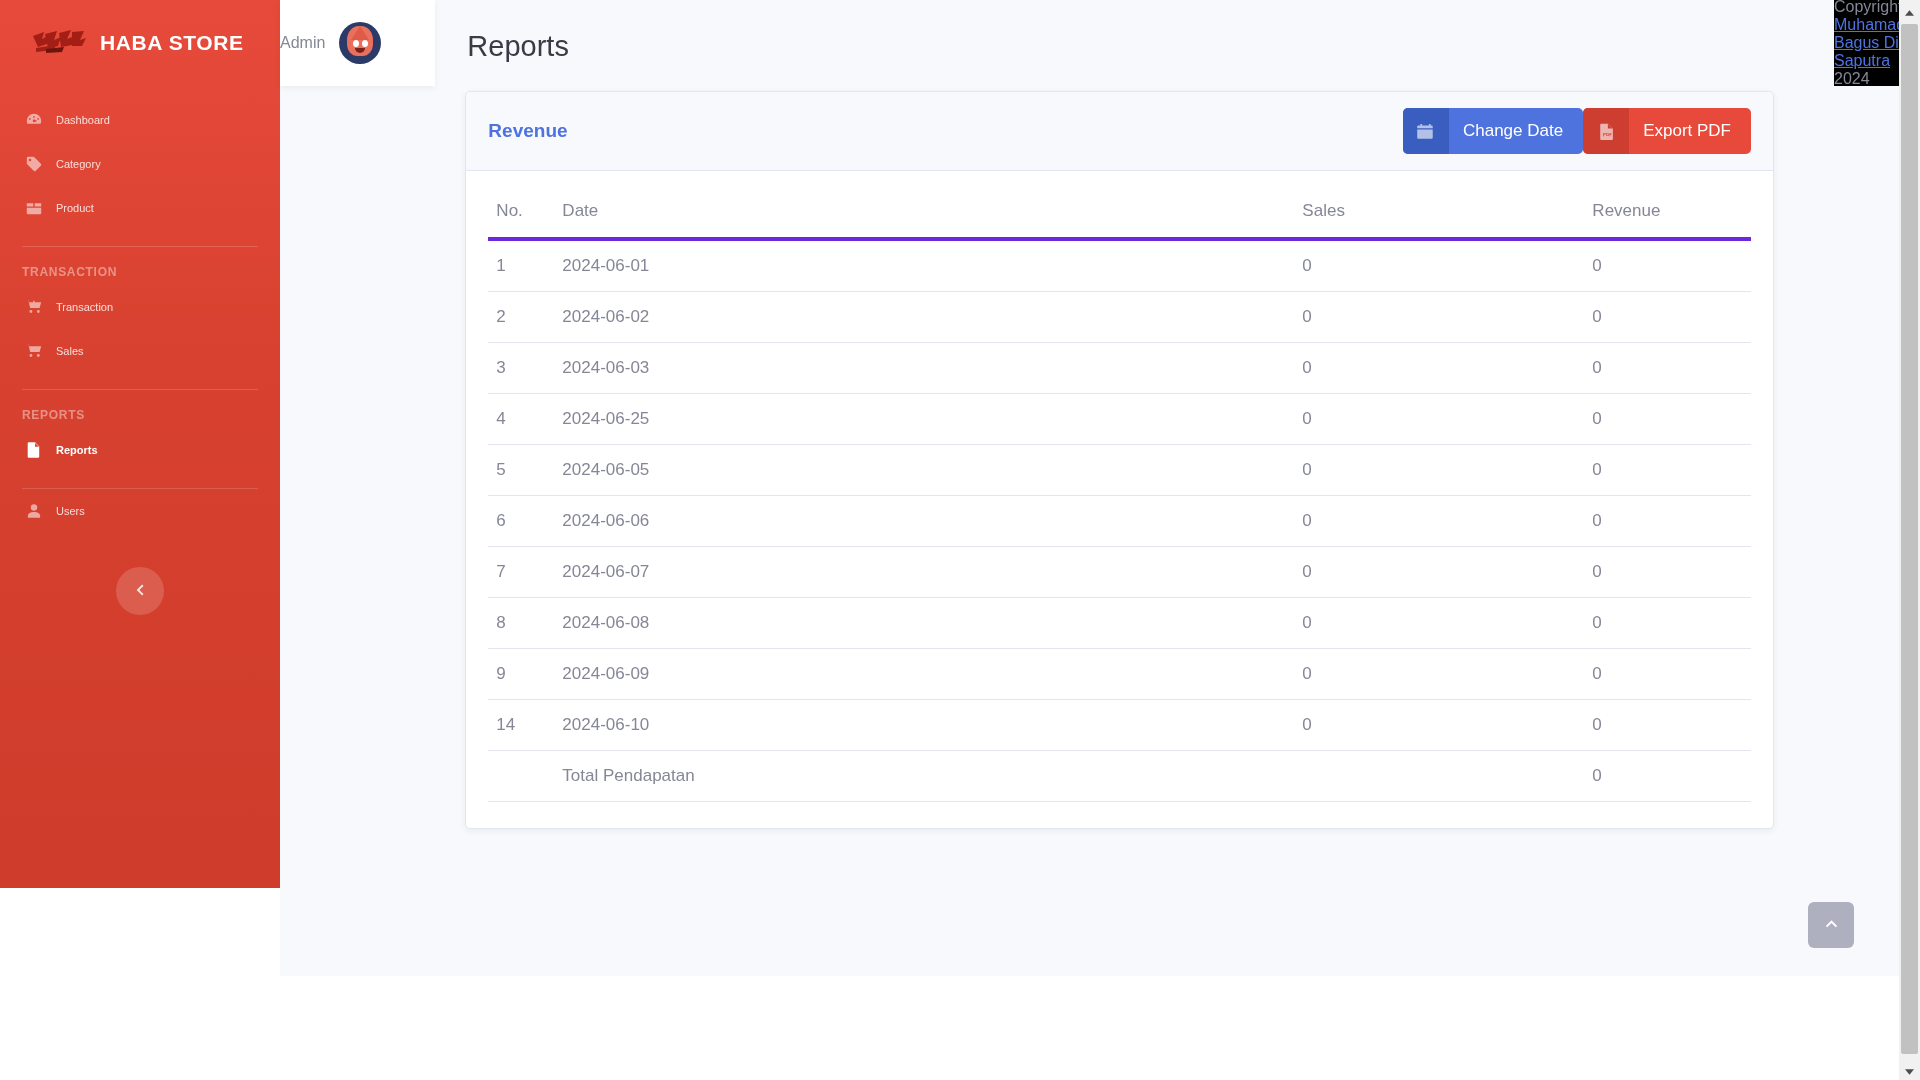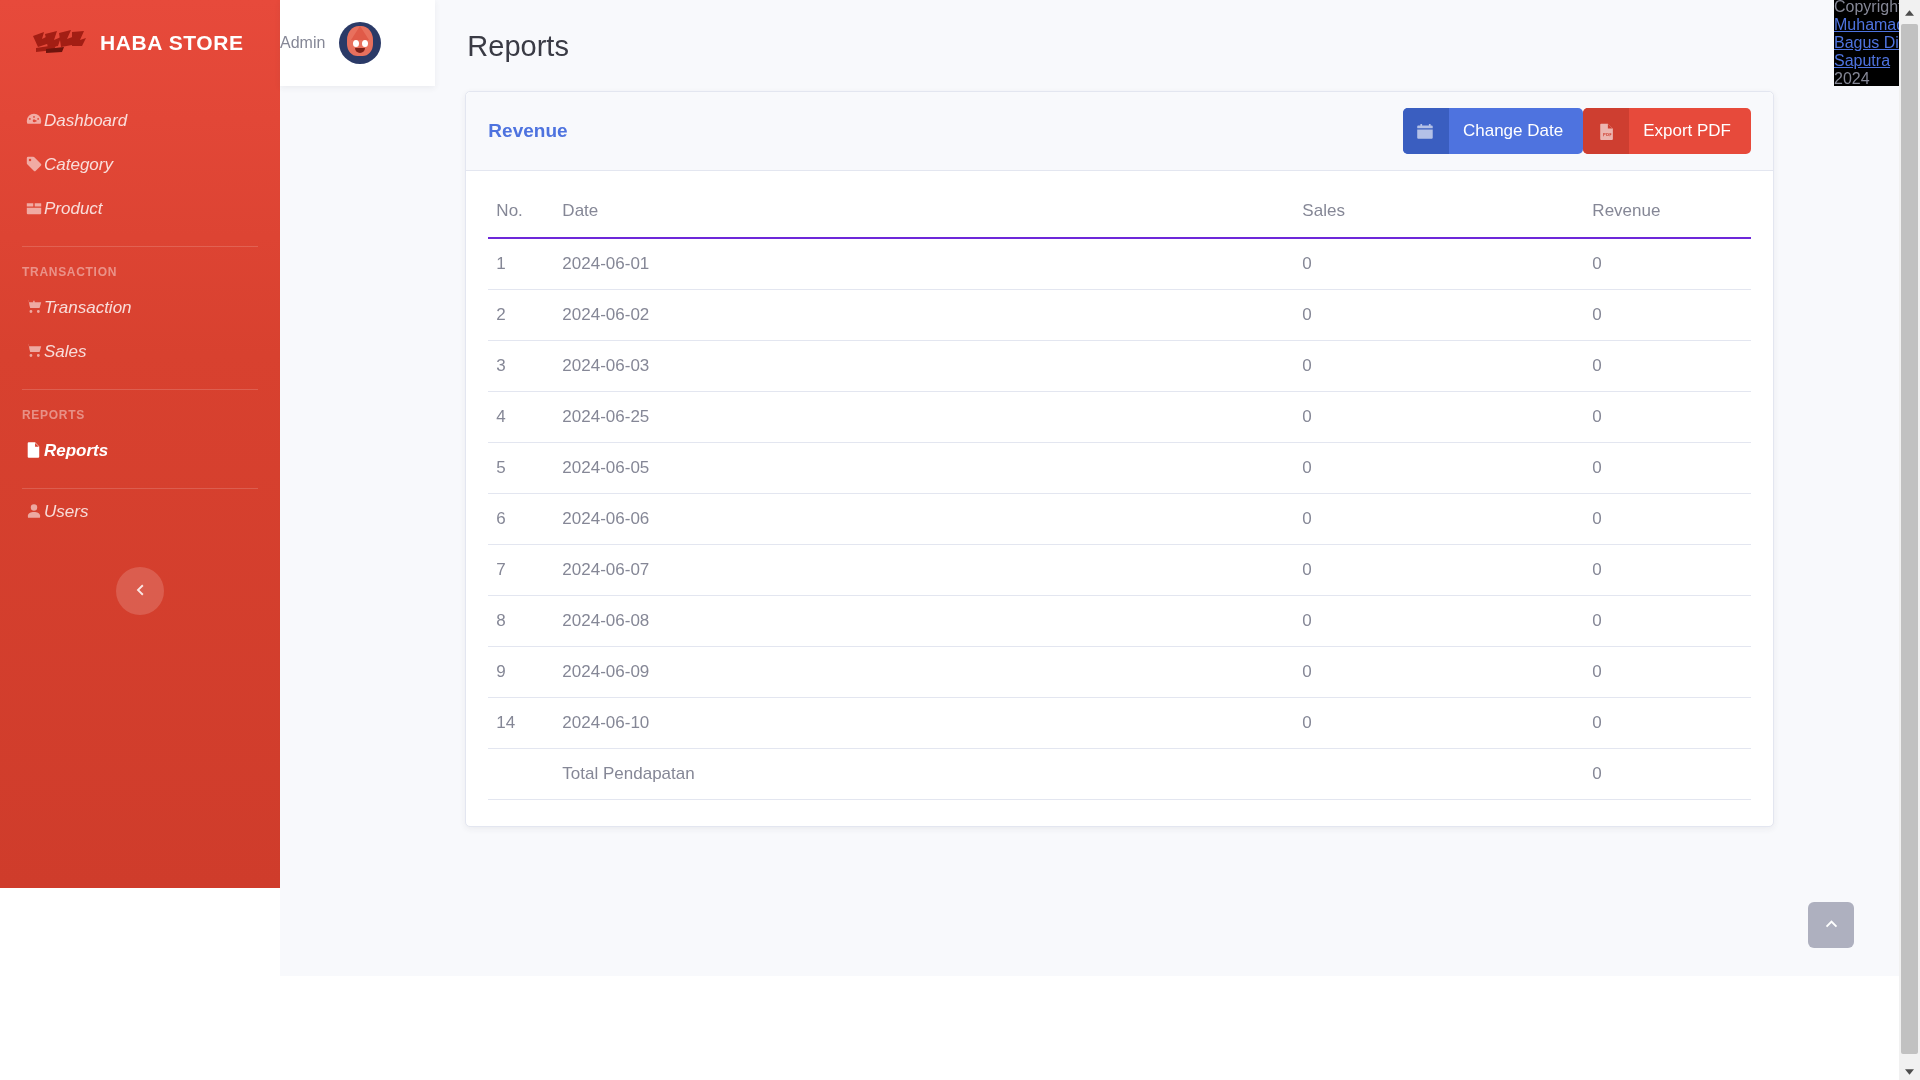--- a/index.html
+++ b/index.html
@@ -23,23 +23,23 @@
   }
   .brand-logo {
     width: 58px; height: 30px; position: relative; flex: 0 0 58px;
     display: block;
   }
   .brand-name {
     font-size: 21px; font-weight: bold; letter-spacing: 0.6px; color: #fff;
   }
   .nav { padding-top: 12px; }
   .nav-item {
-    display: flex; align-items: center; gap: 0;
-    padding: 12px 0 12px 24px; font-size: 17px;
-    color: rgba(255,255,255,0.82); cursor: pointer; line-height: 1; font-style: italic;
+    display: flex; align-items: center; gap: 12px;
+    padding: 12px 0 12px 24px; font-size: 11px;
+    color: rgba(255,255,255,0.82); cursor: pointer; line-height: 1;
   }
   .nav-item.active { color: #fff; font-weight: bold; }
   .nav-item .ico {
     width: 20px; height: 20px; flex: 0 0 20px;
     display: flex; align-items: center; justify-content: center;
   }
   .nav-item .ico svg { fill: rgba(255,255,255,0.55); }
   .nav-item.active .ico svg { fill: #fff; }
   .nav-divider {
     height: 1px; background: rgba(255,255,255,0.16);
@@ -130,21 +130,21 @@
   .btn-primary { background: #4e73df; }
   .btn-primary .btn-ico { background: #3a5ec0; }
   .btn-danger { background: #e74a3b; }
   .btn-danger .btn-ico { background: #ce3e30; }
   .btn svg { fill: rgba(255,255,255,0.62); }
 
   .card-body { padding: 18px 22px 26px 22px; }
   table { width: 100%; border-collapse: collapse; }
   thead th {
     text-align: left; font-size: 17px; color: #858796; font-weight: 400;
-    padding: 12px 8px 16px 8px; border-bottom: 2px solid #6d28d9;
+    padding: 12px 8px 16px 8px; border-bottom: 4px solid #6d28d9;
   }
   tbody td, tfoot td {
     font-size: 17px; color: #858796; padding: 15px 8px;
     border-bottom: 1px solid #e3e6f0;
   }
   .col-no { width: 66px; }
   .col-date { width: 740px; }
   .col-sales { width: 290px; }
 
   

